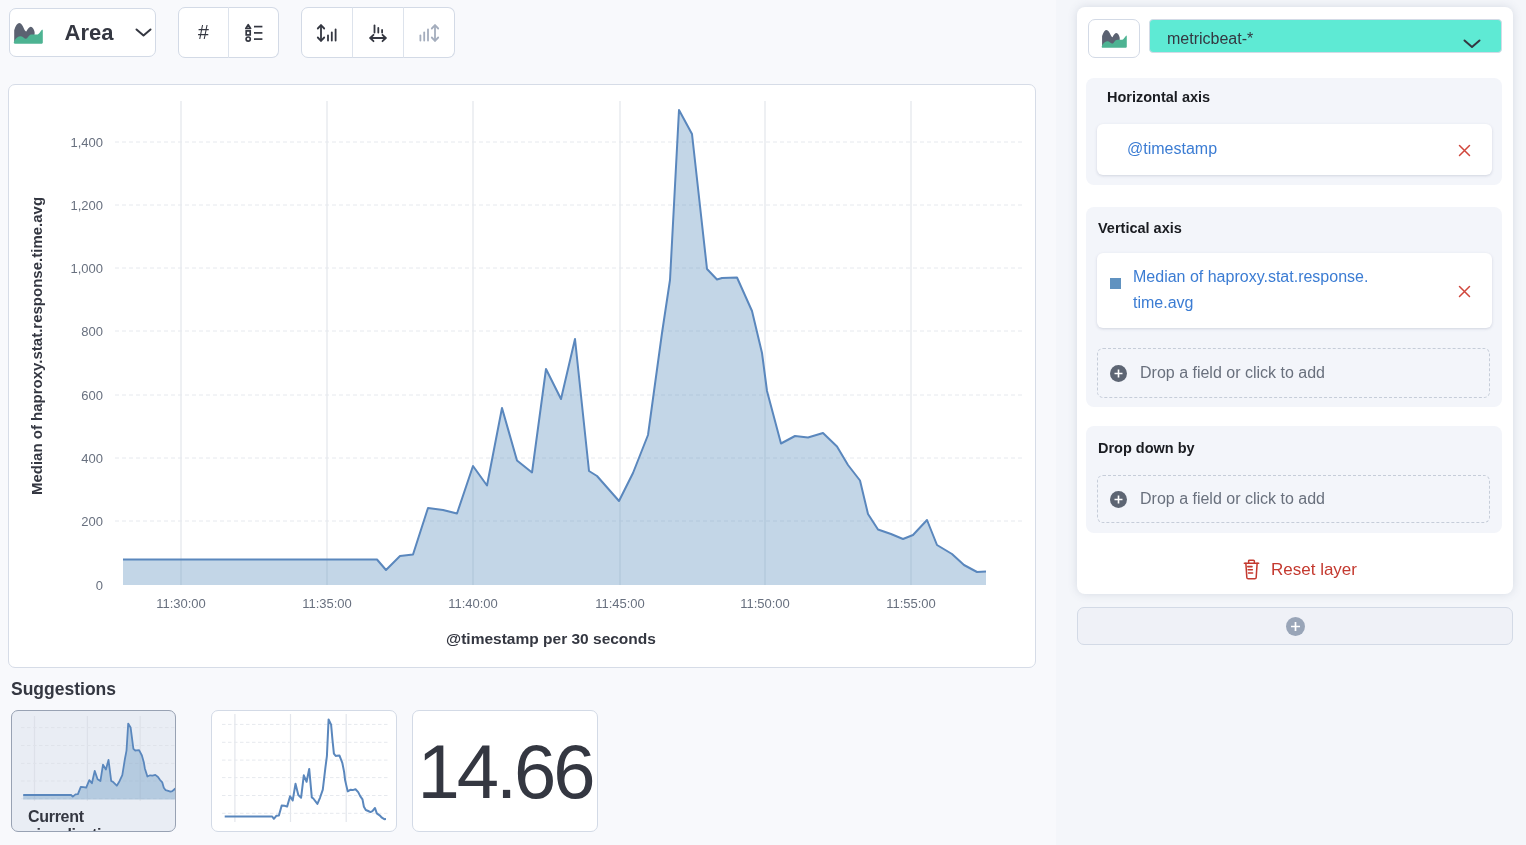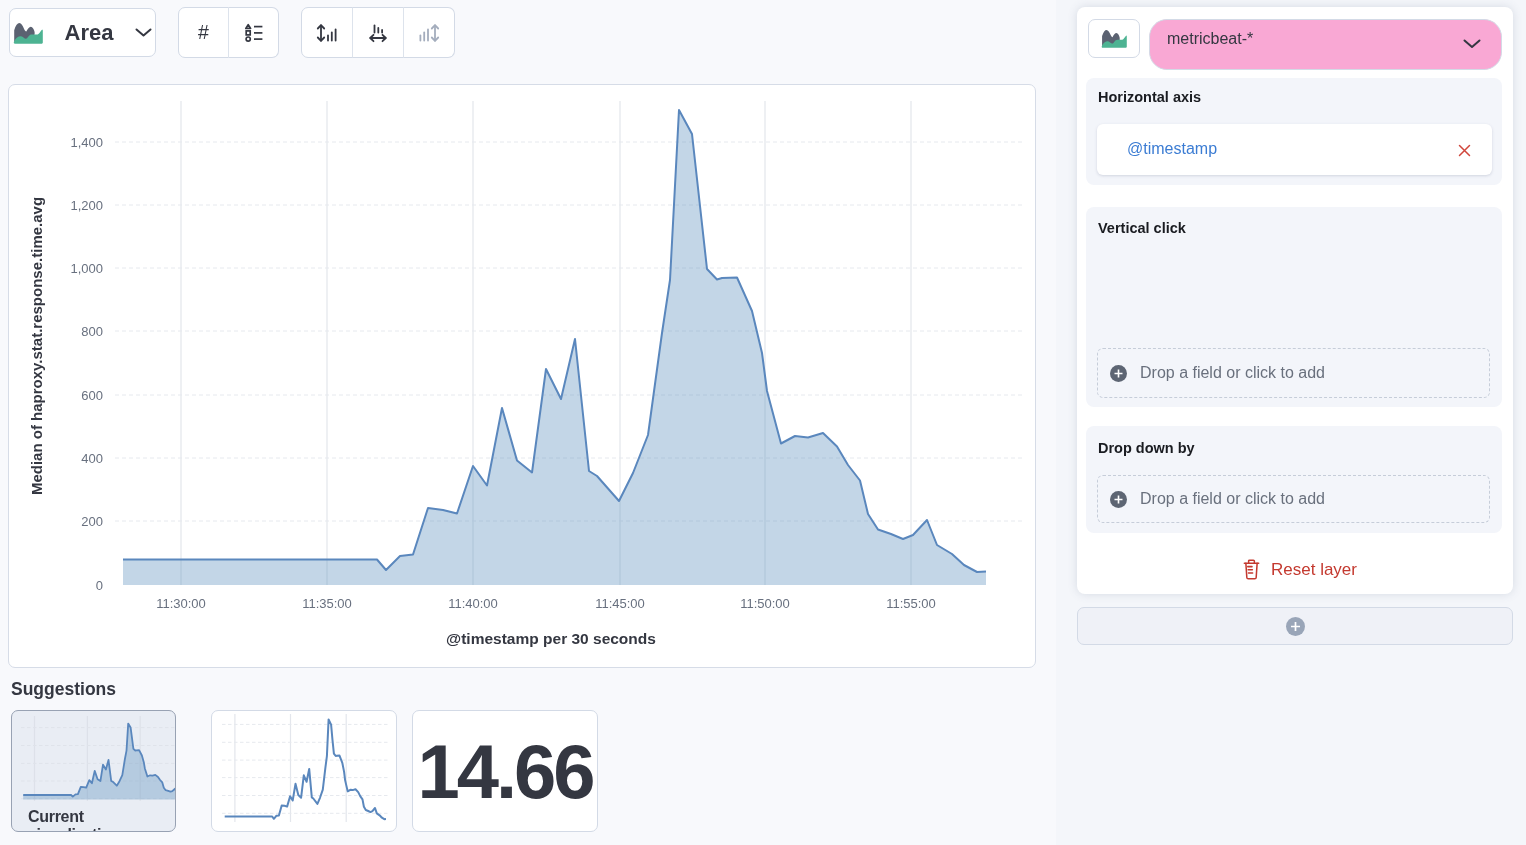--- a/index.html
+++ b/index.html
@@ -143,50 +143,57 @@
       <line x1="222" y1="742.3" x2="390" y2="742.3" stroke="#e6e9ee" stroke-width="1" stroke-dasharray="3.5 2.5"></line>
       <line x1="222" y1="760.1" x2="390" y2="760.1" stroke="#e6e9ee" stroke-width="1" stroke-dasharray="3.5 2.5"></line>
       <line x1="222" y1="777.6" x2="390" y2="777.6" stroke="#e6e9ee" stroke-width="1" stroke-dasharray="3.5 2.5"></line>
       <line x1="222" y1="795.5" x2="390" y2="795.5" stroke="#e6e9ee" stroke-width="1" stroke-dasharray="3.5 2.5"></line>
       <line x1="222" y1="813.3" x2="390" y2="813.3" stroke="#e6e9ee" stroke-width="1" stroke-dasharray="3.5 2.5"></line>
     <polyline points="224.7,816.5 272.2,816.5 273.9,818.8 276.5,815.7 278.9,815.4 281.7,805.4 284.5,805.8 287.1,806.6 290.1,796.3 292.7,800.5 295.5,783.8 298.3,795.1 301.1,797.7 303.8,775.3 306.6,781.8 309.2,768.9 311.8,797.4 313.3,798.5 317.4,803.9 320.0,797.8 322.8,789.6 325.4,767.6 326.9,756.1 328.6,719.4 331.1,724.6 332.5,740.1 333.9,753.7 335.7,756.0 336.7,755.7 339.5,755.6 342.3,762.8 344.1,771.9 345.1,780.1 347.7,791.4 350.3,789.8 352.7,790.1 355.5,789.2 358.2,792.1 360.2,796.1 362.5,799.4 363.9,806.7 365.8,810.0 368.2,811.0 370.5,812.1 372.4,811.2 375.0,808.0 376.8,813.4 379.6,815.3 381.9,817.7 384.3,819.2 386.0,819.1" fill="none" stroke="#5a87bd" stroke-width="2" stroke-linejoin="round"></polyline>
   </svg>
 </div>
 
 <div class="abs" style="left:412px;top:710px;width:186px;height:122px;background:#fff;border:1px solid #d3dae6;border-radius:7px;overflow:hidden;display:flex;align-items:center;justify-content:center;">
-  <span style="font-size:76px;font-weight:bold;color:#343741;letter-spacing:-3px;">14.66</span>
+  <span style="font-size:76px;font-weight:normal;color:#343741;letter-spacing:-3px;">14.66</span>
 </div>
 
 <div id="sidebar">
  <div id="scard">
   <button class="btn" style="left:11px;top:12px;width:52px;height:39px;border-radius:7px;position:absolute;">
         <svg viewBox="0 0 30 22" width="26" height="19">
           <path fill="#5b6271" d="M1.2 19.5 V8.2 C2.6 3.4 4.6 1.1 6.3 1.1 C8.3 1.1 9.7 3.8 11 6.8 C11.8 8.5 12.5 9.4 13.3 9.6 C14.6 7 16.2 4.7 17.8 4.7 C19.6 4.7 21 7.3 21.6 10.1 C22 12.7 21 15 19 16.4 L13.5 19.8 L7 20.6 Z"></path>
           <path fill="#4db392" d="M1.2 21.6 C0.9 21.4 0.8 21 0.8 20.6 V19.9 C2.2 16.9 4.6 14.7 7 14.3 C9.5 13.9 10.6 16.3 12.6 16.8 C14.6 17.3 15.2 13.3 18.1 12.6 C20.6 12 22.6 12.9 24.6 12.4 C26.1 12 27.6 8.9 29.2 7.4 C29.6 7.6 29.8 8 29.8 8.4 V20.6 C29.8 21.2 29.4 21.7 28.8 21.7 H2.2 Z"></path>
         </svg>
       </button>
-  <div class="abs" style="left:72px;top:12px;width:353px;height:51px;background:#f9a8d4;border:1px solid #d3dae6;border-radius:18px;">
+  <div class="abs" style="left:72px;top:12px;width:353px;height:34px;background:#5eead4;border:1px solid #d3dae6;border-radius:4px;">
     <span class="abs" style="left:17px;top:10px;font-size:16px;color:#343741;">metricbeat-*</span>
     <span class="abs" style="right:20px;top:15px;"><svg width="18" height="10" viewBox="0 0 18 10">
             <path d="M1.5 1.5 L9 8 L16.5 1.5" fill="none" stroke="#343741" stroke-width="2" stroke-linecap="round" stroke-linejoin="round"></path>
           </svg></span>
   </div>
 
   <div class="section" style="top:71px;height:107px;">
-    <div class="sectlab" style="top:11px;">Horizontal axis</div>
+    <div class="sectlab" style="top:11px;margin-left:9px;">Horizontal axis</div>
     <div class="field" style="top:46px;height:51px;">
       <span class="blue abs" style="left:30px;top:16px;">@timestamp</span>
       <span class="abs" style="right:21px;top:19px;"><svg width="13" height="13" viewBox="0 0 13 13">
               <path d="M1.5 1.5 L11.5 11.5 M11.5 1.5 L1.5 11.5" stroke="#d0463c" stroke-width="1.5" stroke-linecap="round"></path>
             </svg></span>
     </div>
   </div>
 
   <div class="section" style="top:200px;height:200px;">
-    <div class="sectlab" style="top:13px;">Vertical click</div>
+    <div class="sectlab" style="top:13px;">Vertical axis</div>
+    <div class="field" style="top:46px;height:75px;">
+      <span class="abs" style="left:13px;top:25px;width:11px;height:11px;background:#6092C0;"></span>
+      <div class="blue abs" style="left:36px;top:11px;line-height:26px;">Median of haproxy.stat.response.<br>time.avg</div>
+      <span class="abs" style="right:21px;top:31px;"><svg width="13" height="13" viewBox="0 0 13 13">
+              <path d="M1.5 1.5 L11.5 11.5 M11.5 1.5 L1.5 11.5" stroke="#d0463c" stroke-width="1.5" stroke-linecap="round"></path>
+            </svg></span>
+    </div>
     <div class="drop" style="top:141px;height:50px;padding-left:12px;">
           <svg width="17" height="17" viewBox="0 0 17 17">
             <circle cx="8.5" cy="8.5" r="8.5" fill="#5d6573"></circle>
             <path d="M8.5 4.5 V12.5 M4.5 8.5 H12.5" stroke="#fff" stroke-width="1.6"></path>
           </svg>
           <span class="droptext">Drop a field or click to add</span>
         </div>
   </div>
 
   <div class="section" style="top:419px;height:107px;">

